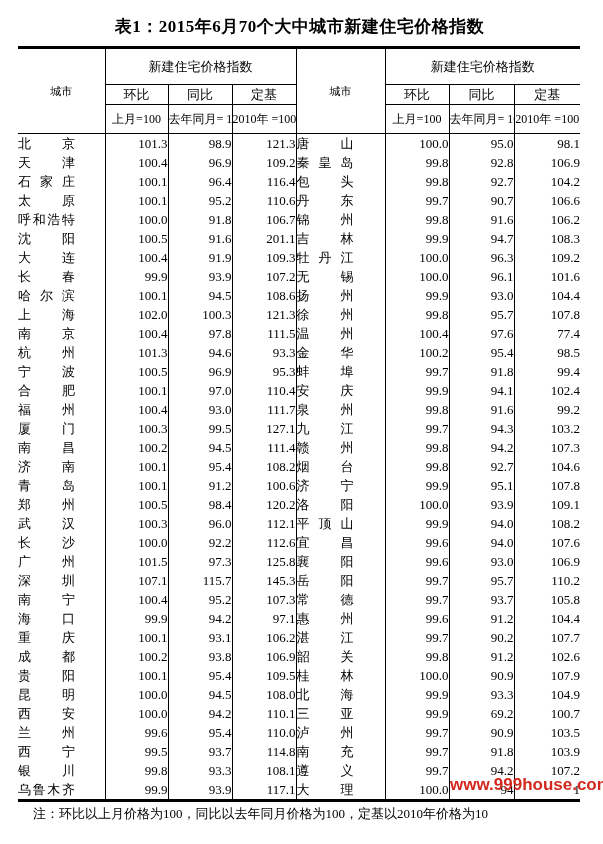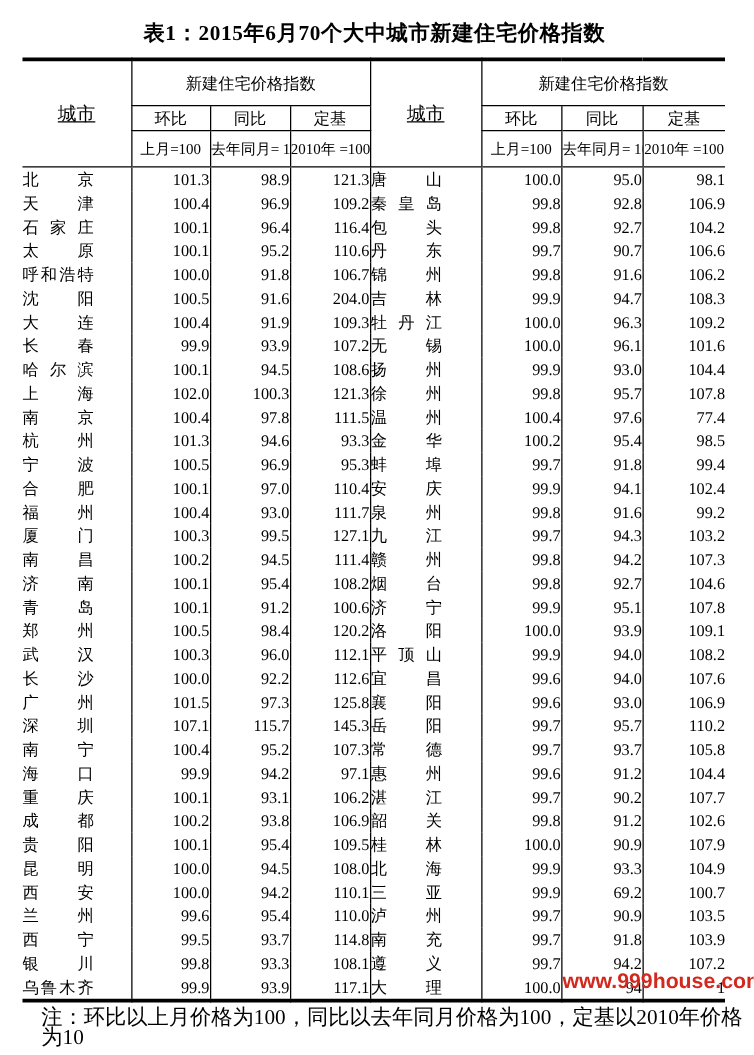--- a/index.html
+++ b/index.html
@@ -21,31 +21,31 @@
   }
   table.idx th, table.idx td {
     padding:0; font-weight:normal; vertical-align:middle;
     overflow:hidden; white-space:nowrap;
   }
   .bl { border-left:1px solid #000; }
   tr.h1 { height:37px; }
   tr.h2 { height:20px; }
   tr.h3 { height:29px;margin-top:29px; }
   tr.h1 th, tr.h2 th, tr.h3 th { text-align:center; border-bottom:1px solid #000; }
-  th.cityhead { font-size:15px;text-decoration:underline; }
+  th.cityhead { font-size:11px; }
   th.sub { font-size:12px; line-height:14px; white-space:pre-line; }
   tbody td { height:19px; line-height:19px; }
   td.num { text-align:right; padding-right:5px; }
   td.city-cell { padding-left:15px; }
   span.city {
     display:inline-block; width:57px;
     text-align:justify; text-align-last:justify; text-justify:inter-character;
   }
   .footnote {
-    position:absolute; left:33px; top:806px; font-size:17px; line-height:16px;
+    position:absolute; left:33px; top:806px; font-size:13px; line-height:16px;text-align:right;
   }
   .watermark {
     position:absolute; left:450px; top:776px; width:150px;
     text-align:center; z-index:5;
   }
   .wm-logo {
     font-size:46px; line-height:46px; font-weight:bold;
     font-family:"Liberation Sans","DejaVu Sans",sans-serif;
     letter-spacing:0px; white-space:nowrap;
   }
@@ -148,21 +148,21 @@
           <td class="num bl">106.7</td>
           <td class="city-cell bl"><span class="city">锦州</span></td>
           <td class="num bl">99.8</td>
           <td class="num bl">91.6</td>
           <td class="num bl">106.2</td>
         </tr>
         <tr>
           <td class="city-cell"><span class="city">沈阳</span></td>
           <td class="num bl">100.5</td>
           <td class="num bl">91.6</td>
-          <td class="num bl">204.0</td>
+          <td class="num bl">201.1</td>
           <td class="city-cell bl"><span class="city">吉林</span></td>
           <td class="num bl">99.9</td>
           <td class="num bl">94.7</td>
           <td class="num bl">108.3</td>
         </tr>
         <tr>
           <td class="city-cell"><span class="city">大连</span></td>
           <td class="num bl">100.4</td>
           <td class="num bl">91.9</td>
           <td class="num bl">109.3</td>

